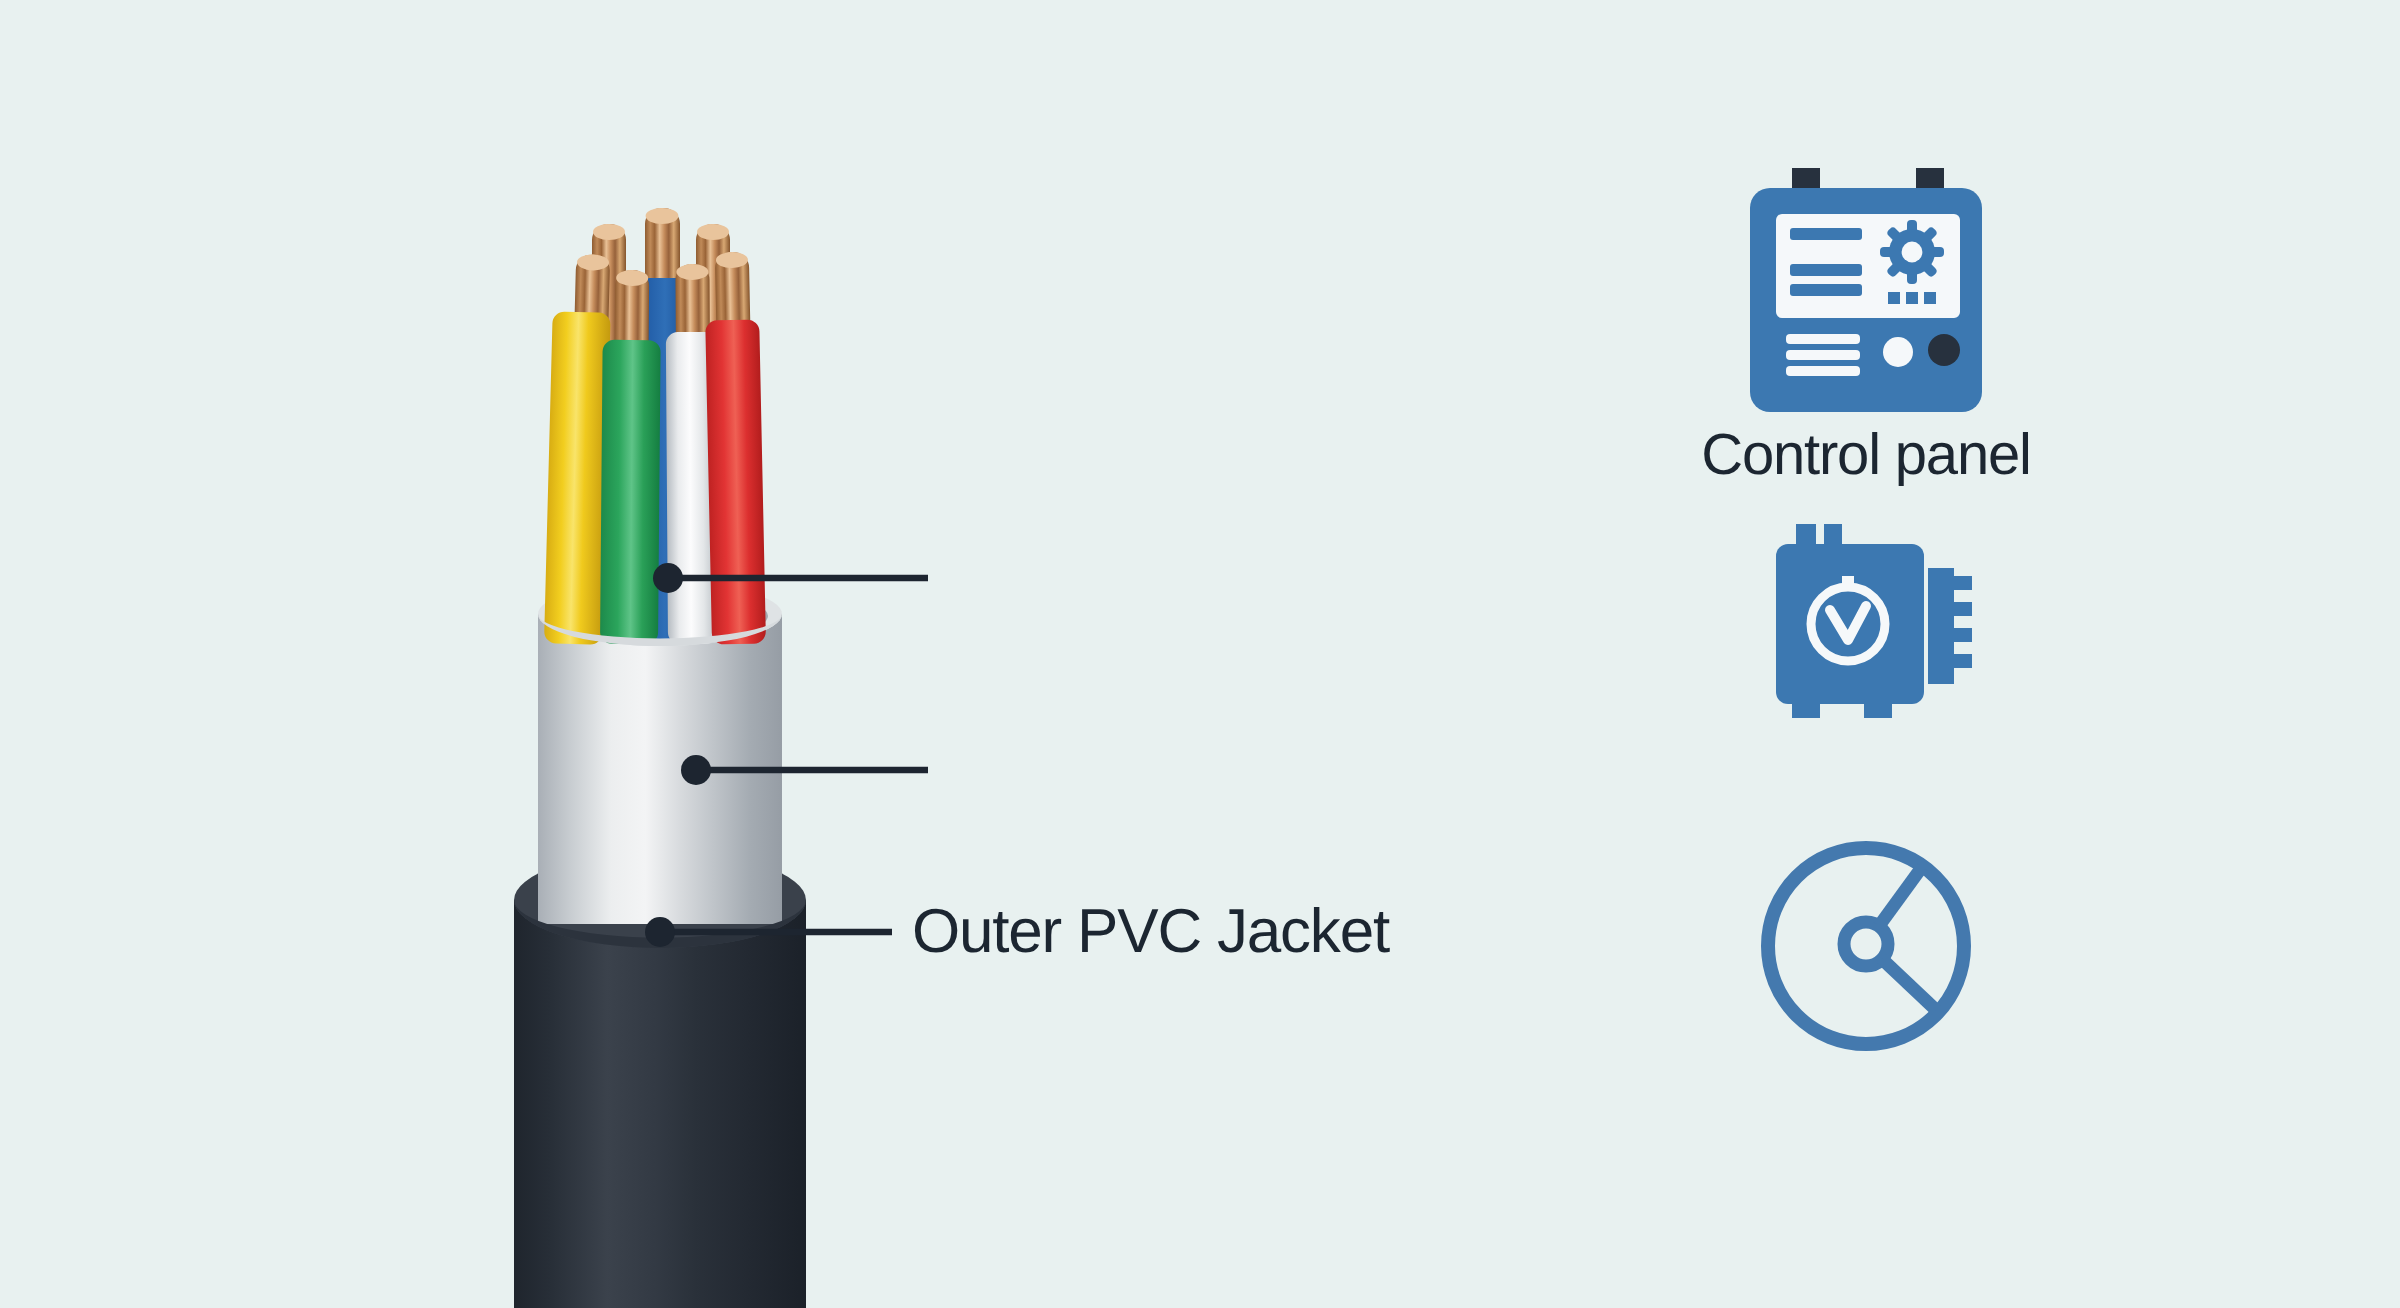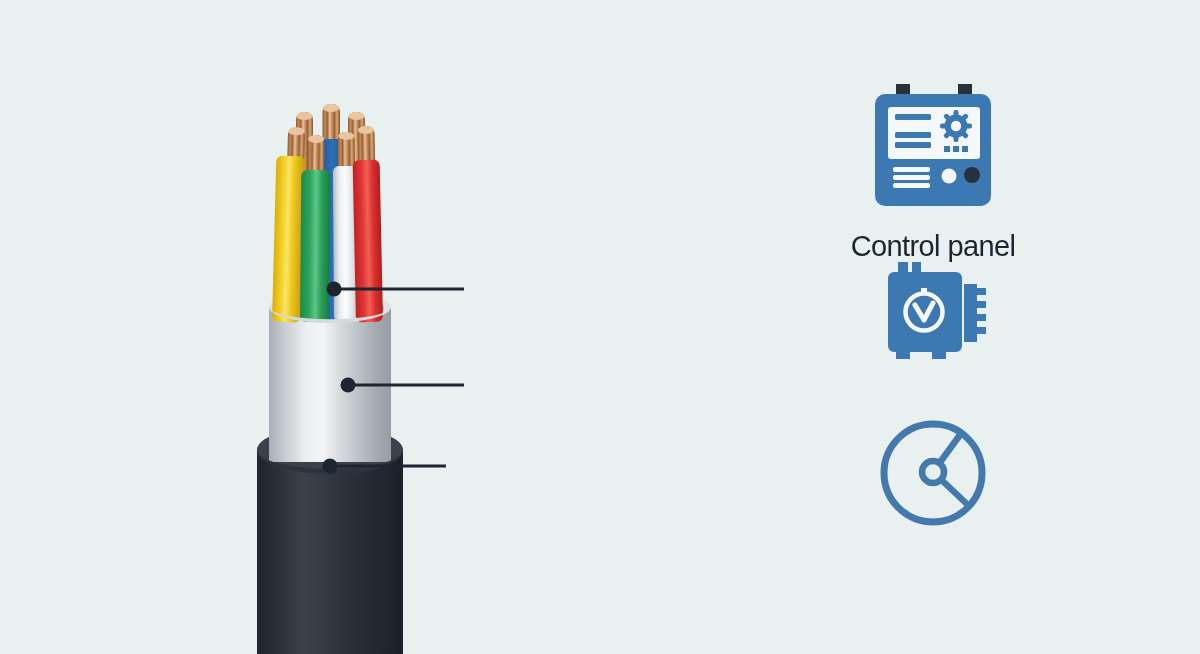--- a/index.html
+++ b/index.html
@@ -8,21 +8,21 @@
     position:relative;width:1200px;height:654px;overflow:hidden;
     background:#e8f1f0;
   }
   .cable-svg{position:absolute;left:0;top:0;}
   .callout{
     position:absolute;color:#1c2631;font-size:31px;font-weight:500;
     letter-spacing:-0.6px;line-height:36px;white-space:nowrap;
   }
   .feature-label{
     position:absolute;color:#1c2631;font-size:29px;font-weight:500;
-    letter-spacing:-0.6px;line-height:31px;text-align:center;margin-top:18px;
+    letter-spacing:-0.6px;line-height:31px;text-align:center;
   }
   .icon-abs{position:absolute;}
 </style>
 </head>
 <body>
 
 <div class="stage">
 
   <svg class="cable-svg" width="1200" height="654" viewBox="0 0 1200 654">
     <defs>
@@ -145,20 +145,21 @@
     <g stroke="#1d2530" stroke-width="3.2" fill="#1d2530">
       <line x1="334" y1="289" x2="464" y2="289"></line>
       <circle cx="334" cy="289" r="7.5" stroke="none"></circle>
       <line x1="348" y1="385" x2="464" y2="385"></line>
       <circle cx="348" cy="385" r="7.5" stroke="none"></circle>
       <line x1="330" y1="466" x2="446" y2="466"></line>
       <circle cx="330" cy="466" r="7.5" stroke="none"></circle>
     </g>
   </svg>
 
+  <div class="callout" style="left:456px;top:448px">Outer PVC Jacket</div>
 
   <svg class="icon-abs" style="left:872px;top:82px" width="124" height="126" viewBox="0 0 124 126">
     <rect x="24" y="2" width="14" height="14" fill="#27313e"></rect>
     <rect x="86" y="2" width="14" height="14" fill="#27313e"></rect>
     <rect x="3" y="12" width="116" height="112" rx="10" fill="#3c78b1"></rect>
     <rect x="16" y="25" width="92" height="52" rx="3" fill="#f5f8fa"></rect>
     <rect x="23" y="32" width="36" height="6" rx="1.5" fill="#3c78b1"></rect>
     <rect x="23" y="50" width="36" height="6" rx="1.5" fill="#3c78b1"></rect>
     <rect x="23" y="60" width="36" height="6" rx="1.5" fill="#3c78b1"></rect>
     <g fill="#3c78b1">

